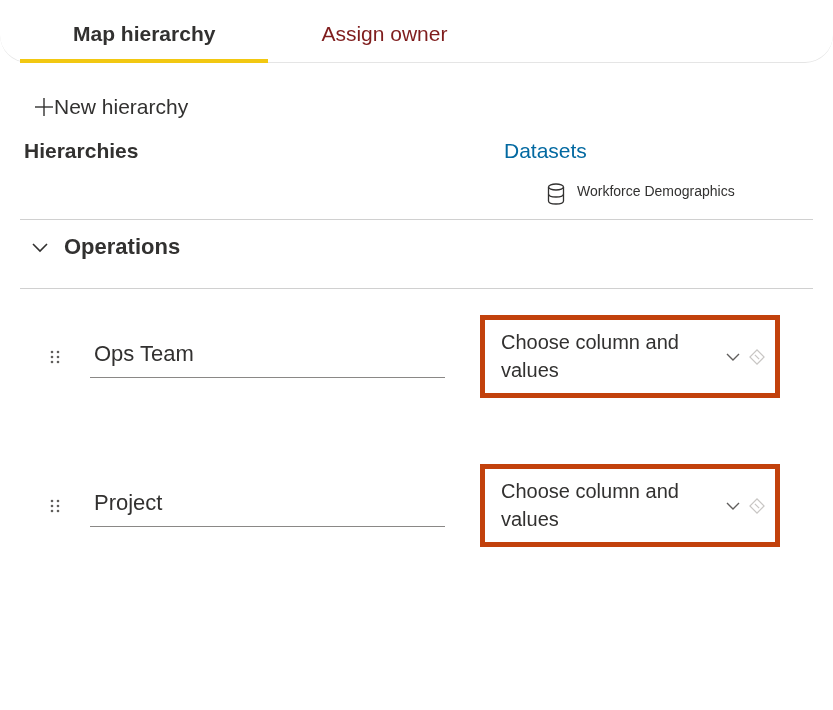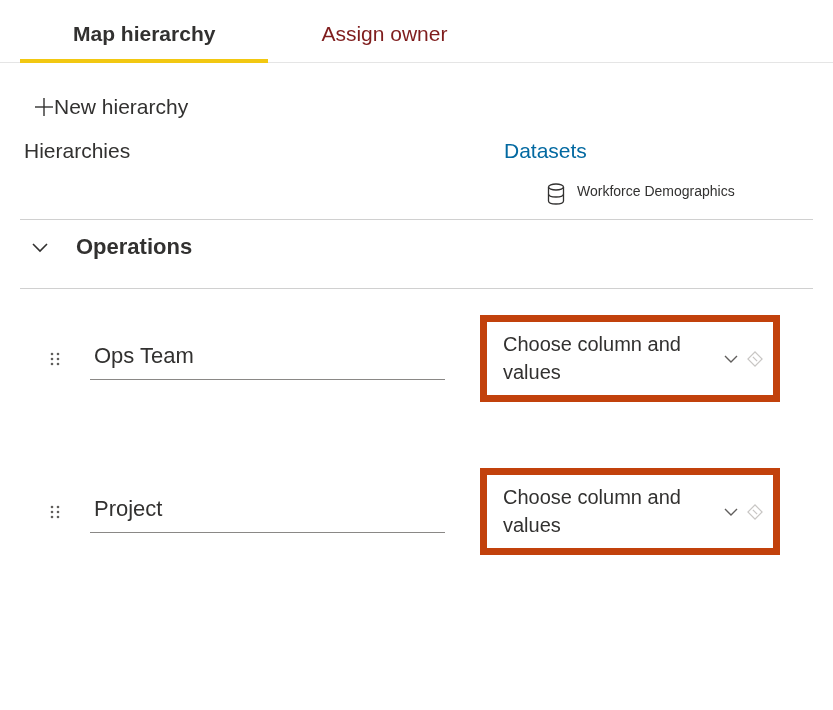--- a/index.html
+++ b/index.html
@@ -7,20 +7,21 @@
       font-family: "Segoe UI", -apple-system, BlinkMacSystemFont, sans-serif;
       background: #ffffff;
       color: #323130;
       width: 833px;
       height: 710px;
     }
     .tabs {
       display: flex;
       border-bottom: 1px solid #e5e5e5;
       padding-left: 20px;
+      border-radius: 28px;
     }
     .tab {
       padding: 22px 53px 16px 53px;
       font-size: 21px;
       color: #7f1d1d;
       cursor: pointer;
       position: relative;
     }
     .tab.active {
       color: #323130;
@@ -47,21 +48,21 @@
       padding: 14px 14px 18px 14px;
     }
     .section-headers {
       display: flex;
       margin-top: 2px;
       padding: 0 4px;
     }
     .section-left {
       flex: 0 0 480px;
       font-size: 21px;
-      font-weight: 400;
+      font-weight: 700;
       color: #323130;
     }
     .section-right {
       flex: 1;
       font-size: 21px;
       font-weight: 500;
       color: #0369a1;
     }
     .dataset-row {
       display: flex;
@@ -74,21 +75,21 @@
       padding-left: 25px;
     }
     .hr-line {
       border: none;
       border-top: 1px solid #d0d0d0;
       margin-top: 14px;
     }
     .group {
       display: flex;
       align-items: center;
-      gap: 26px;
+      gap: 14px;
       padding: 14px 8px 14px 10px;
       font-size: 22px;
       font-weight: 600;
       color: #323130;
       cursor: pointer;
     }
     .chev-wrap {
       width: 20px;
       display: flex;
       justify-content: center;
@@ -119,21 +120,21 @@
       outline: none;
       font-family: inherit;
     }
     .picker-col {
       flex: 1;
     }
     .picker {
       display: flex;
       align-items: center;
       justify-content: space-between;
-      border: 7px solid #c2410c;
+      border: 5px solid #c2410c;
       padding: 9px 10px 9px 16px;
       width: 300px;
       cursor: pointer;
       background: #ffffff;
     }
     .picker-text {
       font-size: 20px;
       line-height: 1.38;
       color: #323130;
     }

